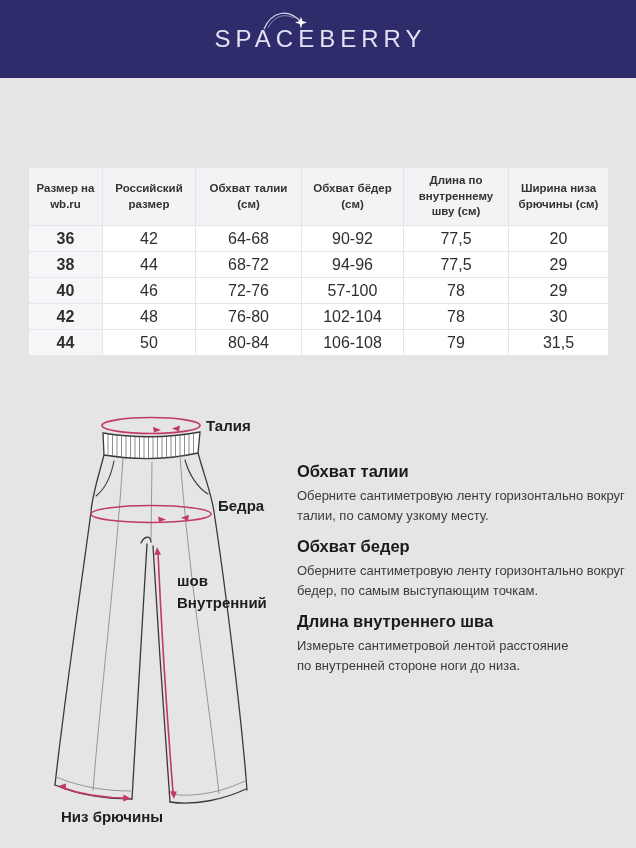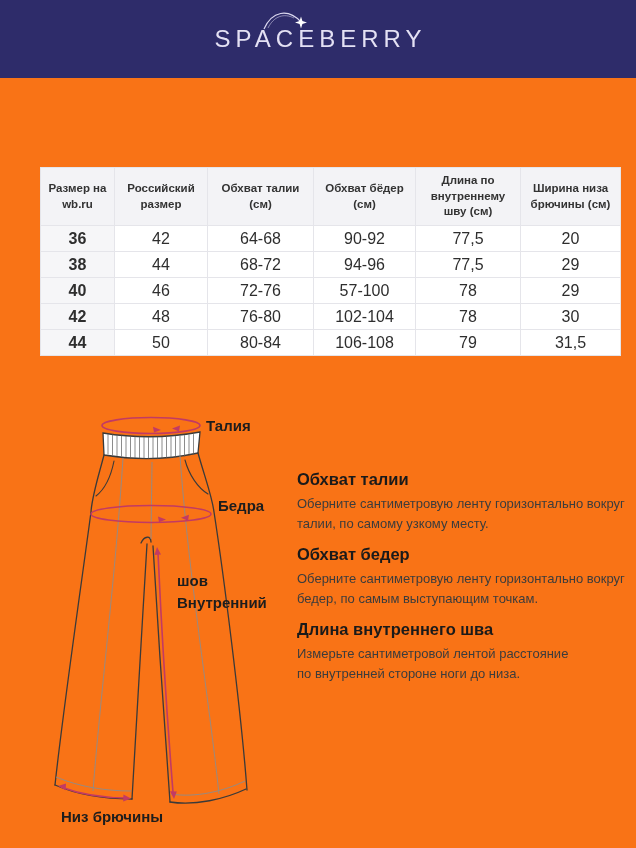--- a/index.html
+++ b/index.html
@@ -1,47 +1,47 @@
 <!DOCTYPE html>
 <html><head>
 <meta charset="utf-8">
 <style>
   html,body{margin:0;padding:0;background:#ffffff;}
-  .page{position:relative;width:636px;height:848px;background:#f97316;overflow:hidden;
+  .page{position:relative;width:636px;height:848px;background:#e5e5e5;overflow:hidden;
         font-family:"Liberation Sans",sans-serif;color:#222;}
 
   
   .brand-header{position:absolute;left:0;top:0;width:636px;height:78px;background:#2e2c6a;}
   .brand-logo{position:absolute;left:0;top:25px;width:100%;text-align:center;
               color:#e4e1f4;font-size:24px;font-weight:400;letter-spacing:5px;padding-left:5px;box-sizing:border-box;}
   .star-swoosh{position:absolute;left:261px;top:7px;}
 
   
-  table.size-table{position:absolute;left:40px;top:167px;width:580px;border-collapse:collapse;table-layout:fixed;}
+  table.size-table{position:absolute;left:28px;top:167px;width:580px;border-collapse:collapse;table-layout:fixed;}
   table.size-table th, table.size-table td{border:1px solid #e5e5ea;text-align:center;vertical-align:middle;box-sizing:border-box;}
   table.size-table th{height:58px;background:#f3f3f6;font-size:11.5px;font-weight:700;color:#333;line-height:1.35;padding:4px 5px;}
   table.size-table td{height:26px;background:#ffffff;font-size:16px;font-weight:400;color:#2e2e2e;padding:0 4px;}
   table.size-table td.rowhead{background:#f6f6f8;font-weight:700;}
 
   
   .pants-diagram{position:absolute;left:30px;top:400px;width:250px;height:430px;}
   .pants-diagram svg{position:absolute;left:0;top:0;}
   .dlabel{position:absolute;font-size:15px;font-weight:700;color:#1d1d1d;white-space:nowrap;}
   .dlabel.waist{left:176px;top:17px;}
   .dlabel.hips{left:188px;top:97px;}
   .dlabel.inseam{left:147px;top:170px;line-height:22px;white-space:normal;width:110px;}
   .dlabel.hem{left:31px;top:408px;}
 
   
   .measurement-info{position:absolute;left:297px;top:446px;width:330px;}
   .model-params p{margin:0;font-size:16px;line-height:22.5px;color:#1c1c1c;}
   .model-params .plabel{font-weight:700;}
   .model-params .pval{font-weight:400;}
   .section{margin-top:10px;}
-  .section.first{margin-top:23px;}
+  .section.first{margin-top:15px;}
   .section h3{margin:0 0 4px 0;font-size:16.5px;line-height:21px;font-weight:700;color:#1a1a1a;}
   .section p{margin:0;font-size:13px;line-height:20px;color:#3c3c3c;}
   .mline{display:block;white-space:nowrap;}
 </style>
 </head>
 <body>
 
 <div class="page">
 
   <div class="brand-header">

